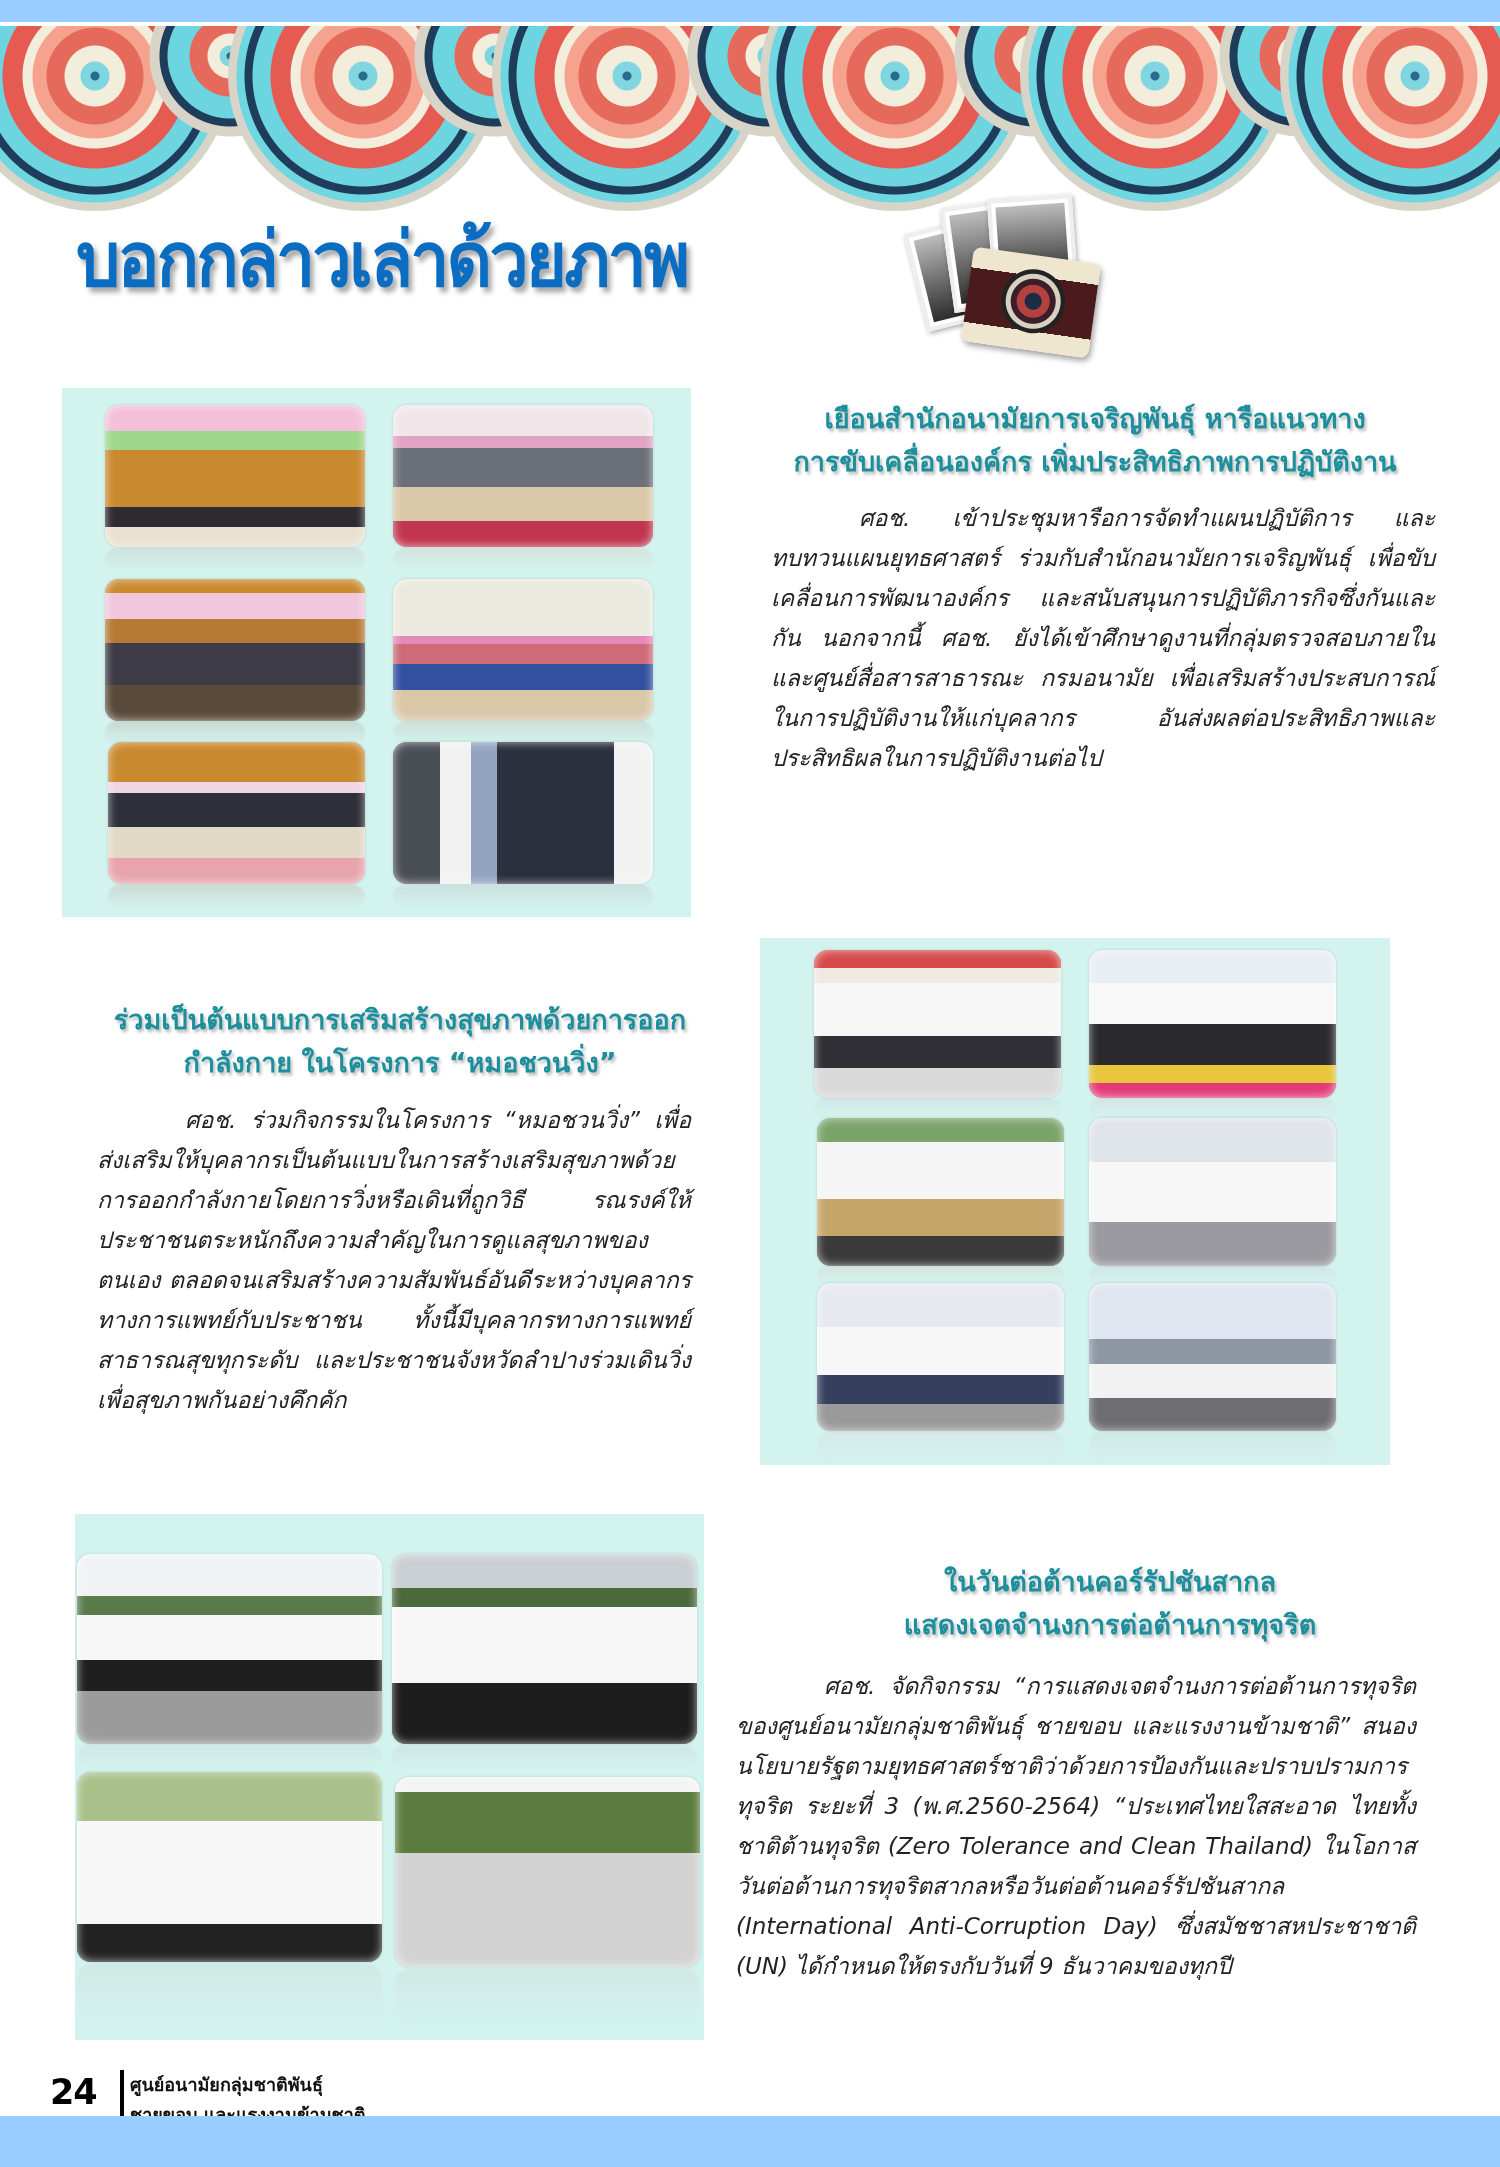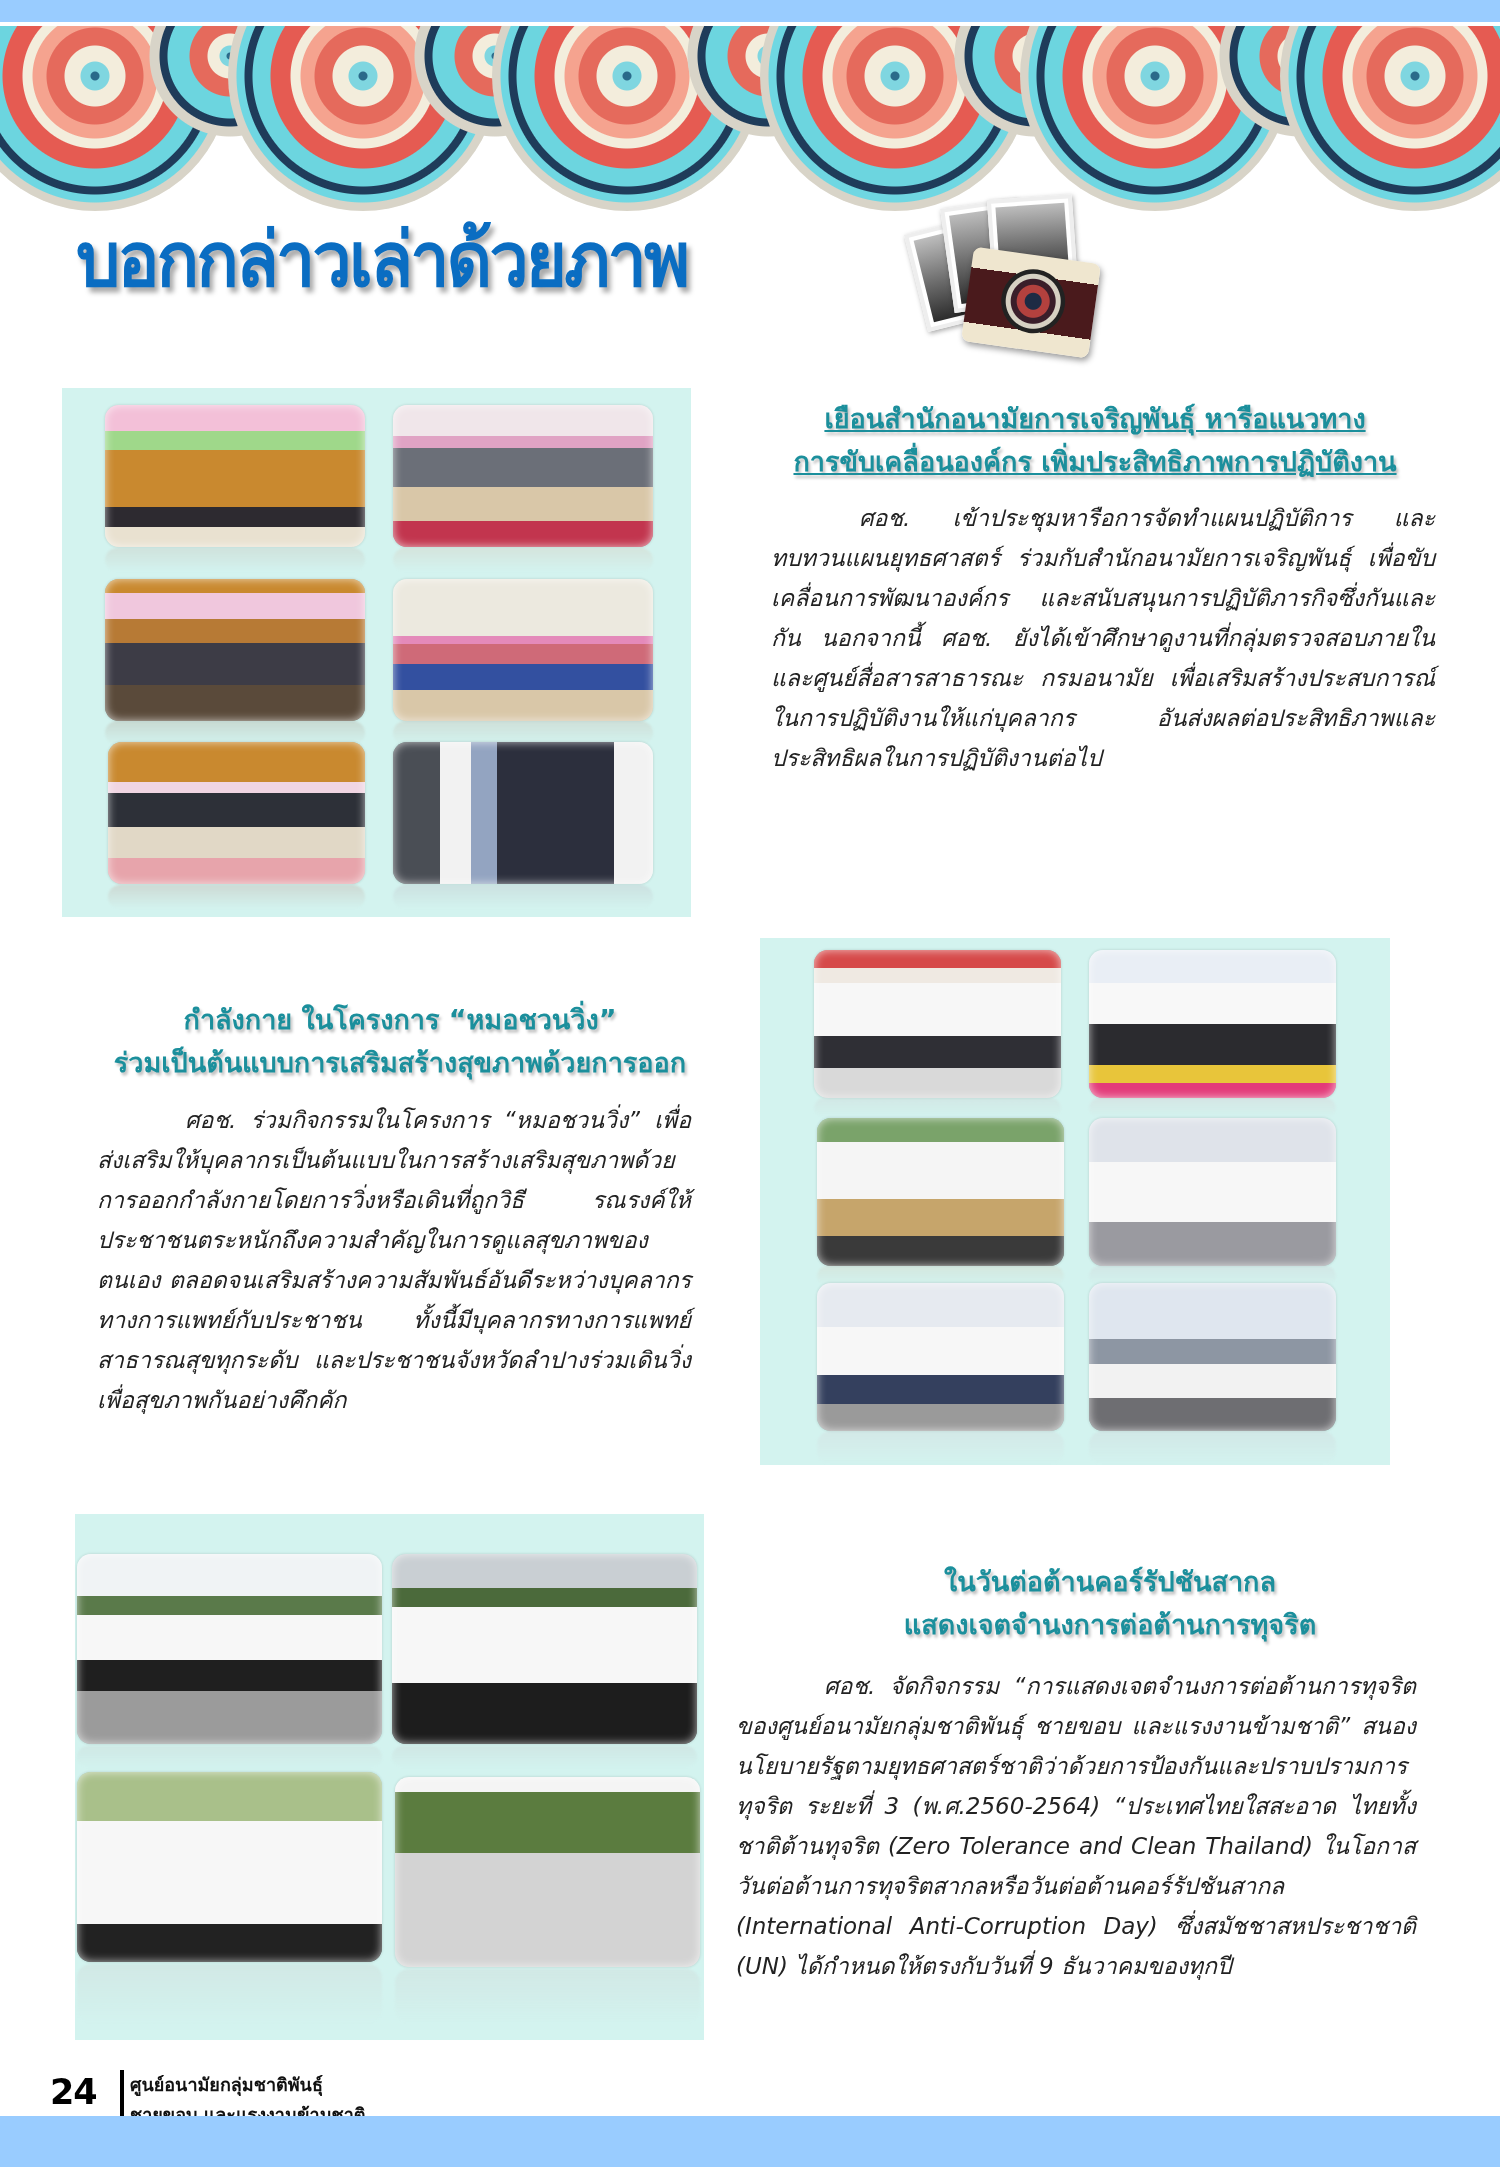--- a/index.html
+++ b/index.html
@@ -100,33 +100,33 @@
     <div class="thumb" style="left:43px; top:191px; width:260px; height:142px; background:linear-gradient(180deg,#c9892f 0 10%,#f0c7dd 10% 28%,#b77a35 28% 45%,#3d3c46 45% 75%,#5a4a3a 75%);" title="ประชุมในห้องประชุมใหญ่"></div>
     <div class="reflection" style="left:43px; top:333px; width:260px; height:24px; background:linear-gradient(180deg,#b5ab9c,transparent);"></div>
     <div class="thumb" style="left:331px; top:191px; width:260px; height:142px; background:linear-gradient(180deg,#ece9df 0 40%,#e48aba 40% 46%,#cf6a78 46% 60%,#3350a0 60% 78%,#d9c7a8 78%);" title="ประชุมกลุ่มย่อย"></div>
     <div class="reflection" style="left:331px; top:333px; width:260px; height:24px; background:linear-gradient(180deg,#c7bdb0,transparent);"></div>
     <div class="thumb" style="left:46px; top:354px; width:257px; height:142px; background:linear-gradient(180deg,#c9892f 0 28%,#f0d5e2 28% 36%,#2d3038 36% 60%,#e1d8c6 60% 82%,#e7a4ab 82%);" title="ห้องประชุมโต๊ะรูปตัวยู"></div>
     <div class="reflection" style="left:46px; top:497px; width:257px; height:24px; background:linear-gradient(180deg,#c2aca2,transparent);"></div>
     <div class="thumb" style="left:331px; top:354px; width:260px; height:142px; background:linear-gradient(90deg,#4a4e55 0 18%,#f2f2f2 18% 30%,#93a4c1 30% 40%,#2c2f3d 40% 85%,#f2f2f2 85%);" title="ถ่ายภาพหมู่"></div>
     <div class="reflection" style="left:331px; top:497px; width:260px; height:24px; background:linear-gradient(180deg,#bfbfc6,transparent);"></div>
   </div>
 
-  <div class="article-title" style="left:745px; top:397px; width:700px;text-decoration:underline;">
+  <div class="article-title" style="left:745px; top:397px; width:700px;">
     <div>เยือนสำนักอนามัยการเจริญพันธุ์ หารือแนวทาง</div>
     <div>การขับเคลื่อนองค์กร เพิ่มประสิทธิภาพการปฏิบัติงาน</div>
   </div>
   <div class="article-body" style="left:771px; top:498px; width:664px;">
     <p>ศอช. เข้าประชุมหารือการจัดทำแผนปฏิบัติการ และทบทวนแผนยุทธศาสตร์ ร่วมกับสำนักอนามัยการเจริญพันธุ์ เพื่อขับเคลื่อนการพัฒนาองค์กร และสนับสนุนการปฏิบัติภารกิจซึ่งกันและกัน นอกจากนี้ ศอช. ยังได้เข้าศึกษาดูงานที่กลุ่มตรวจสอบภายใน และศูนย์สื่อสารสาธารณะ กรมอนามัย เพื่อเสริมสร้างประสบการณ์ในการปฏิบัติงานให้แก่บุคลากร อันส่งผลต่อประสิทธิภาพและประสิทธิผลในการปฏิบัติงานต่อไป</p>
   </div>
 </section>
 
 <section>
   <div class="article-title" style="left:85px; top:998px; width:630px;">
+    <div>ร่วมเป็นต้นแบบการเสริมสร้างสุขภาพด้วยการออก</div>
     <div>กำลังกาย ในโครงการ “หมอชวนวิ่ง”</div>
-    <div>ร่วมเป็นต้นแบบการเสริมสร้างสุขภาพด้วยการออก</div>
   </div>
   <div class="article-body" style="left:97px; top:1100px; width:594px;">
     <p>ศอช. ร่วมกิจกรรมในโครงการ “หมอชวนวิ่ง” เพื่อส่งเสริมให้บุคลากรเป็นต้นแบบในการสร้างเสริมสุขภาพด้วยการออกกำลังกายโดยการวิ่งหรือเดินที่ถูกวิธี รณรงค์ให้ประชาชนตระหนักถึงความสำคัญในการดูแลสุขภาพของตนเอง ตลอดจนเสริมสร้างความสัมพันธ์อันดีระหว่างบุคลากรทางการแพทย์กับประชาชน ทั้งนี้มีบุคลากรทางการแพทย์ สาธารณสุขทุกระดับ และประชาชนจังหวัดลำปางร่วมเดินวิ่งเพื่อสุขภาพกันอย่างคึกคัก</p>
   </div>
 
   <div class="photo-panel" style="left:760px; top:938px; width:630px; height:527px;">
     <div class="thumb" style="left:54px; top:12px; width:247px; height:148px; background:linear-gradient(180deg,#d64949 0 12%,#efe9e2 12% 22%,#f7f7f7 22% 58%,#2f2f35 58% 80%,#d9d9d9 80%);" title="ผู้ร่วมเดินวิ่งบนถนน"></div>
     <div class="reflection" style="left:54px; top:160px; width:247px; height:20px; background:linear-gradient(180deg,#cfd3d3,transparent);"></div>
     <div class="thumb" style="left:329px; top:12px; width:247px; height:148px; background:linear-gradient(180deg,#e9eef5 0 22%,#f8f8f8 22% 50%,#2b2b2f 50% 78%,#e8c53a 78% 90%,#e33a79 90%);" title="พิธีเปิดบนเวที จังหวัดลำปาง"></div>
     <div class="reflection" style="left:329px; top:160px; width:247px; height:20px; background:linear-gradient(180deg,#d8cfd2,transparent);"></div>

